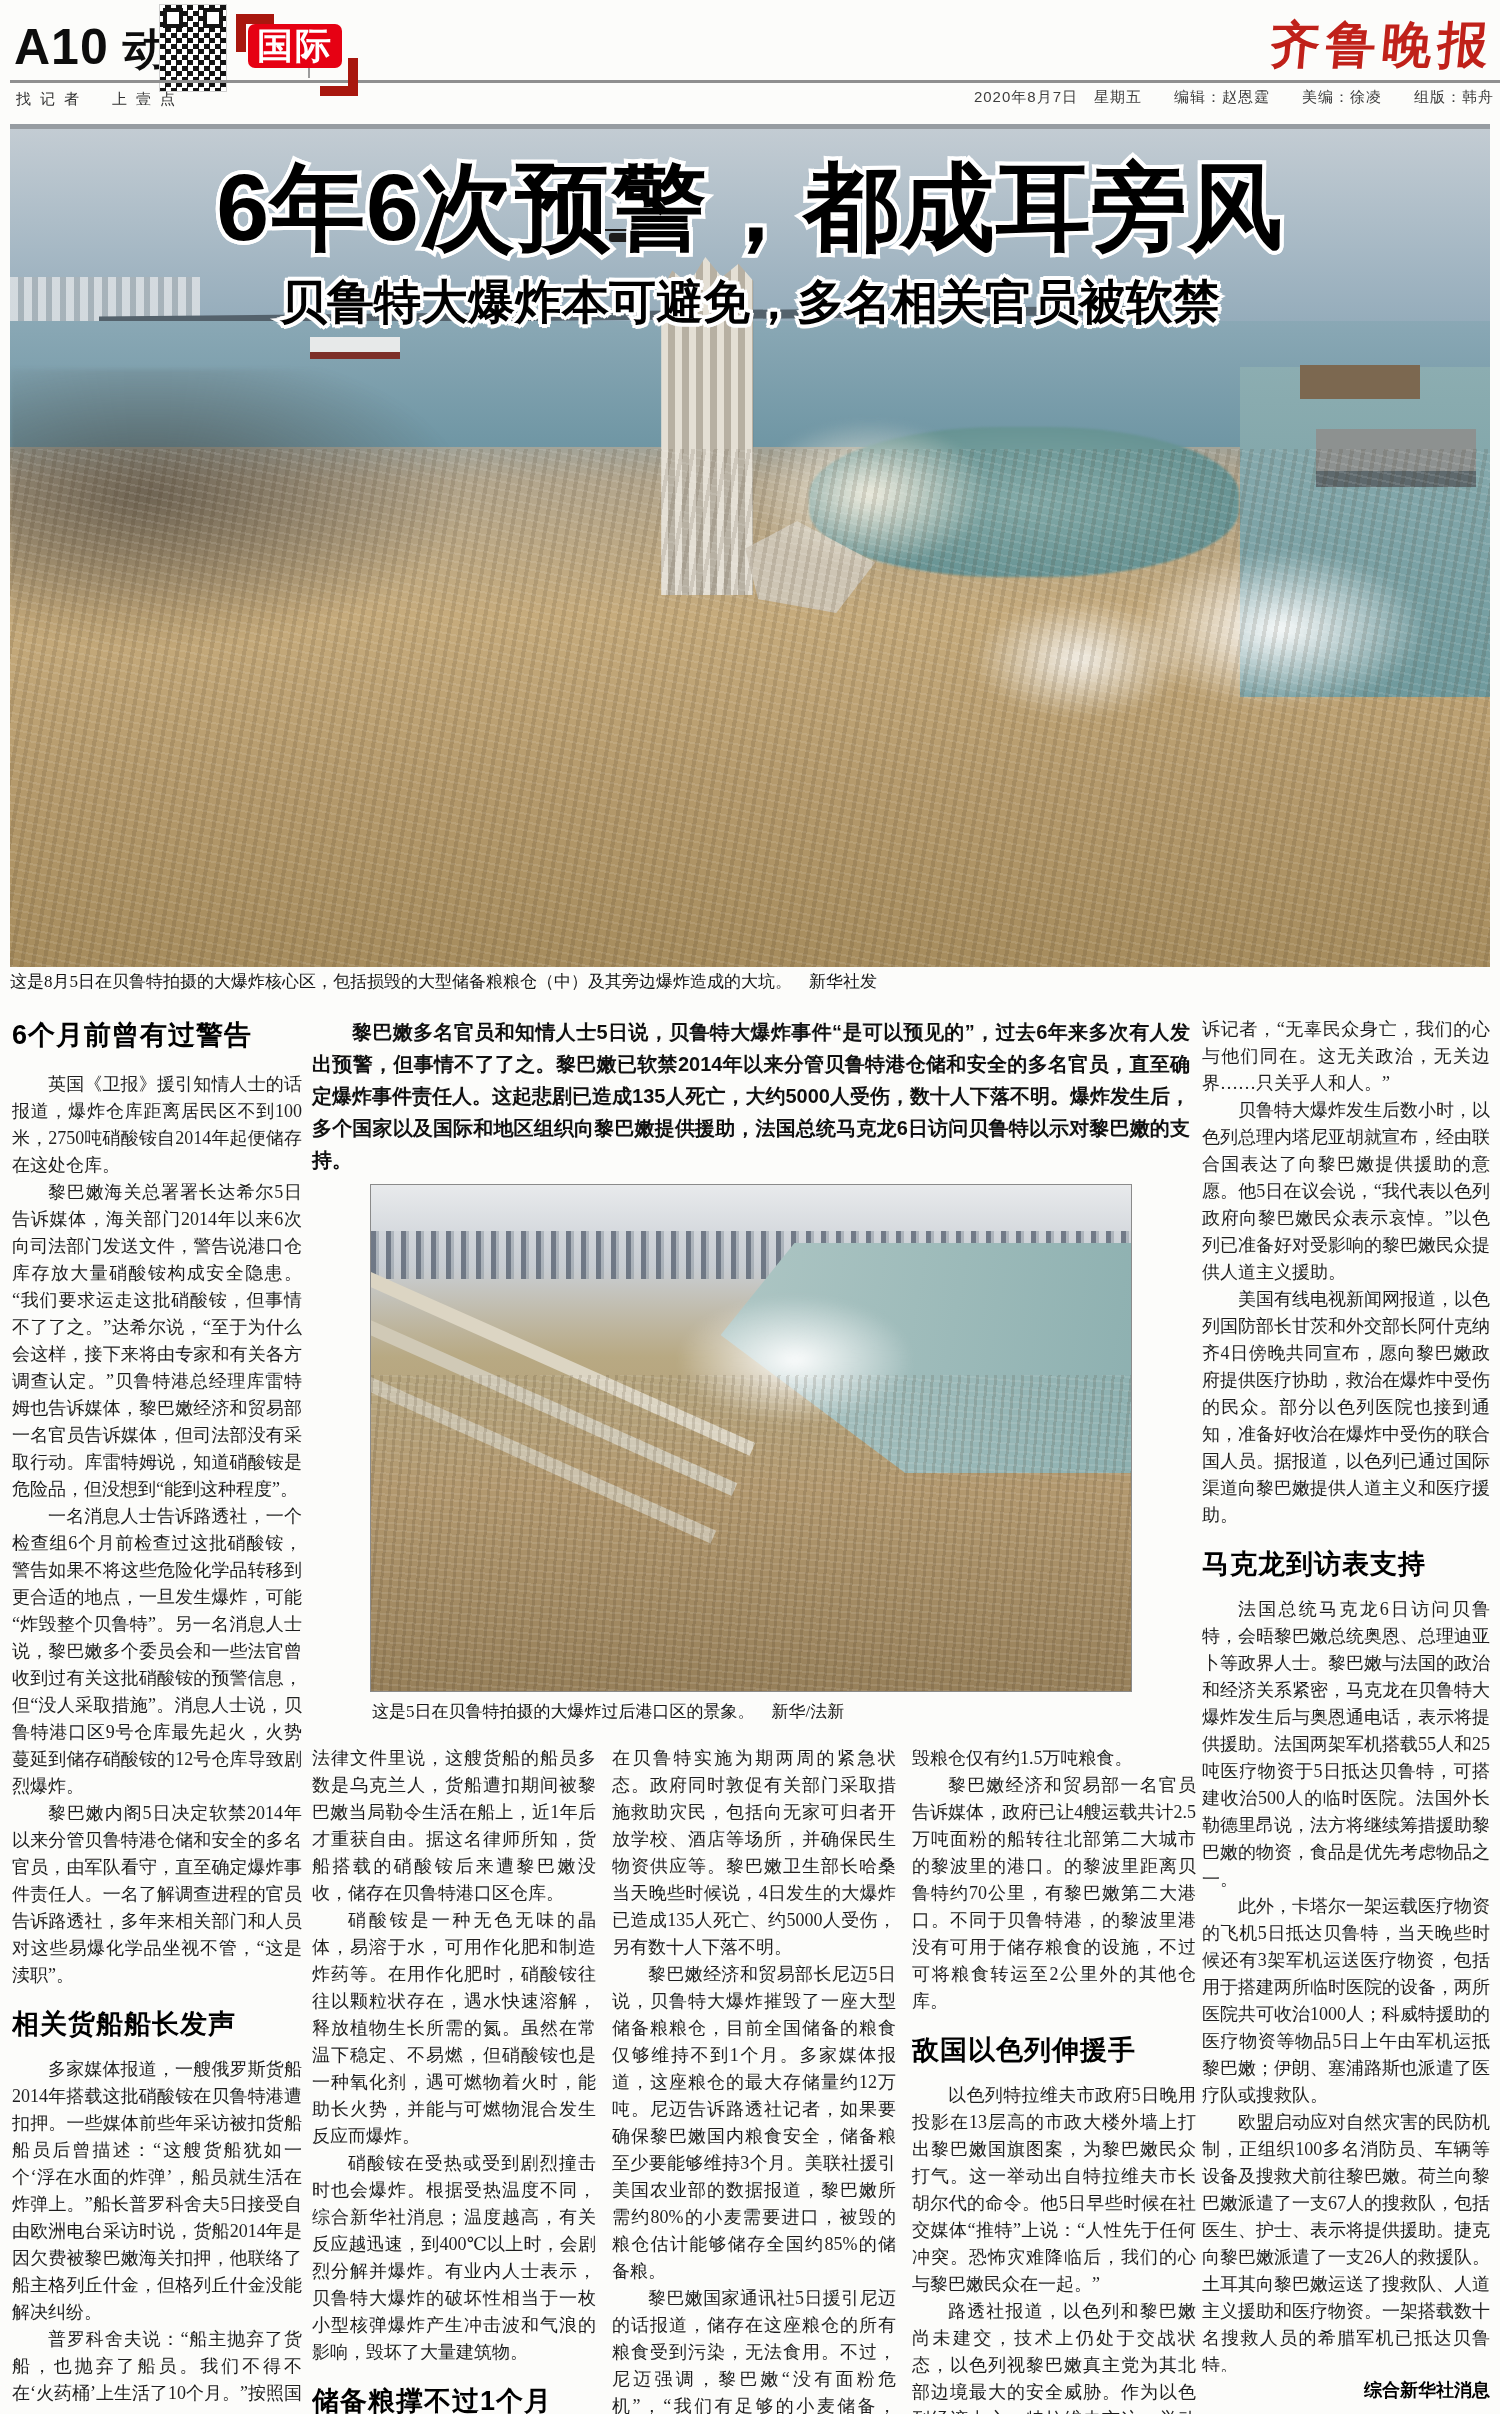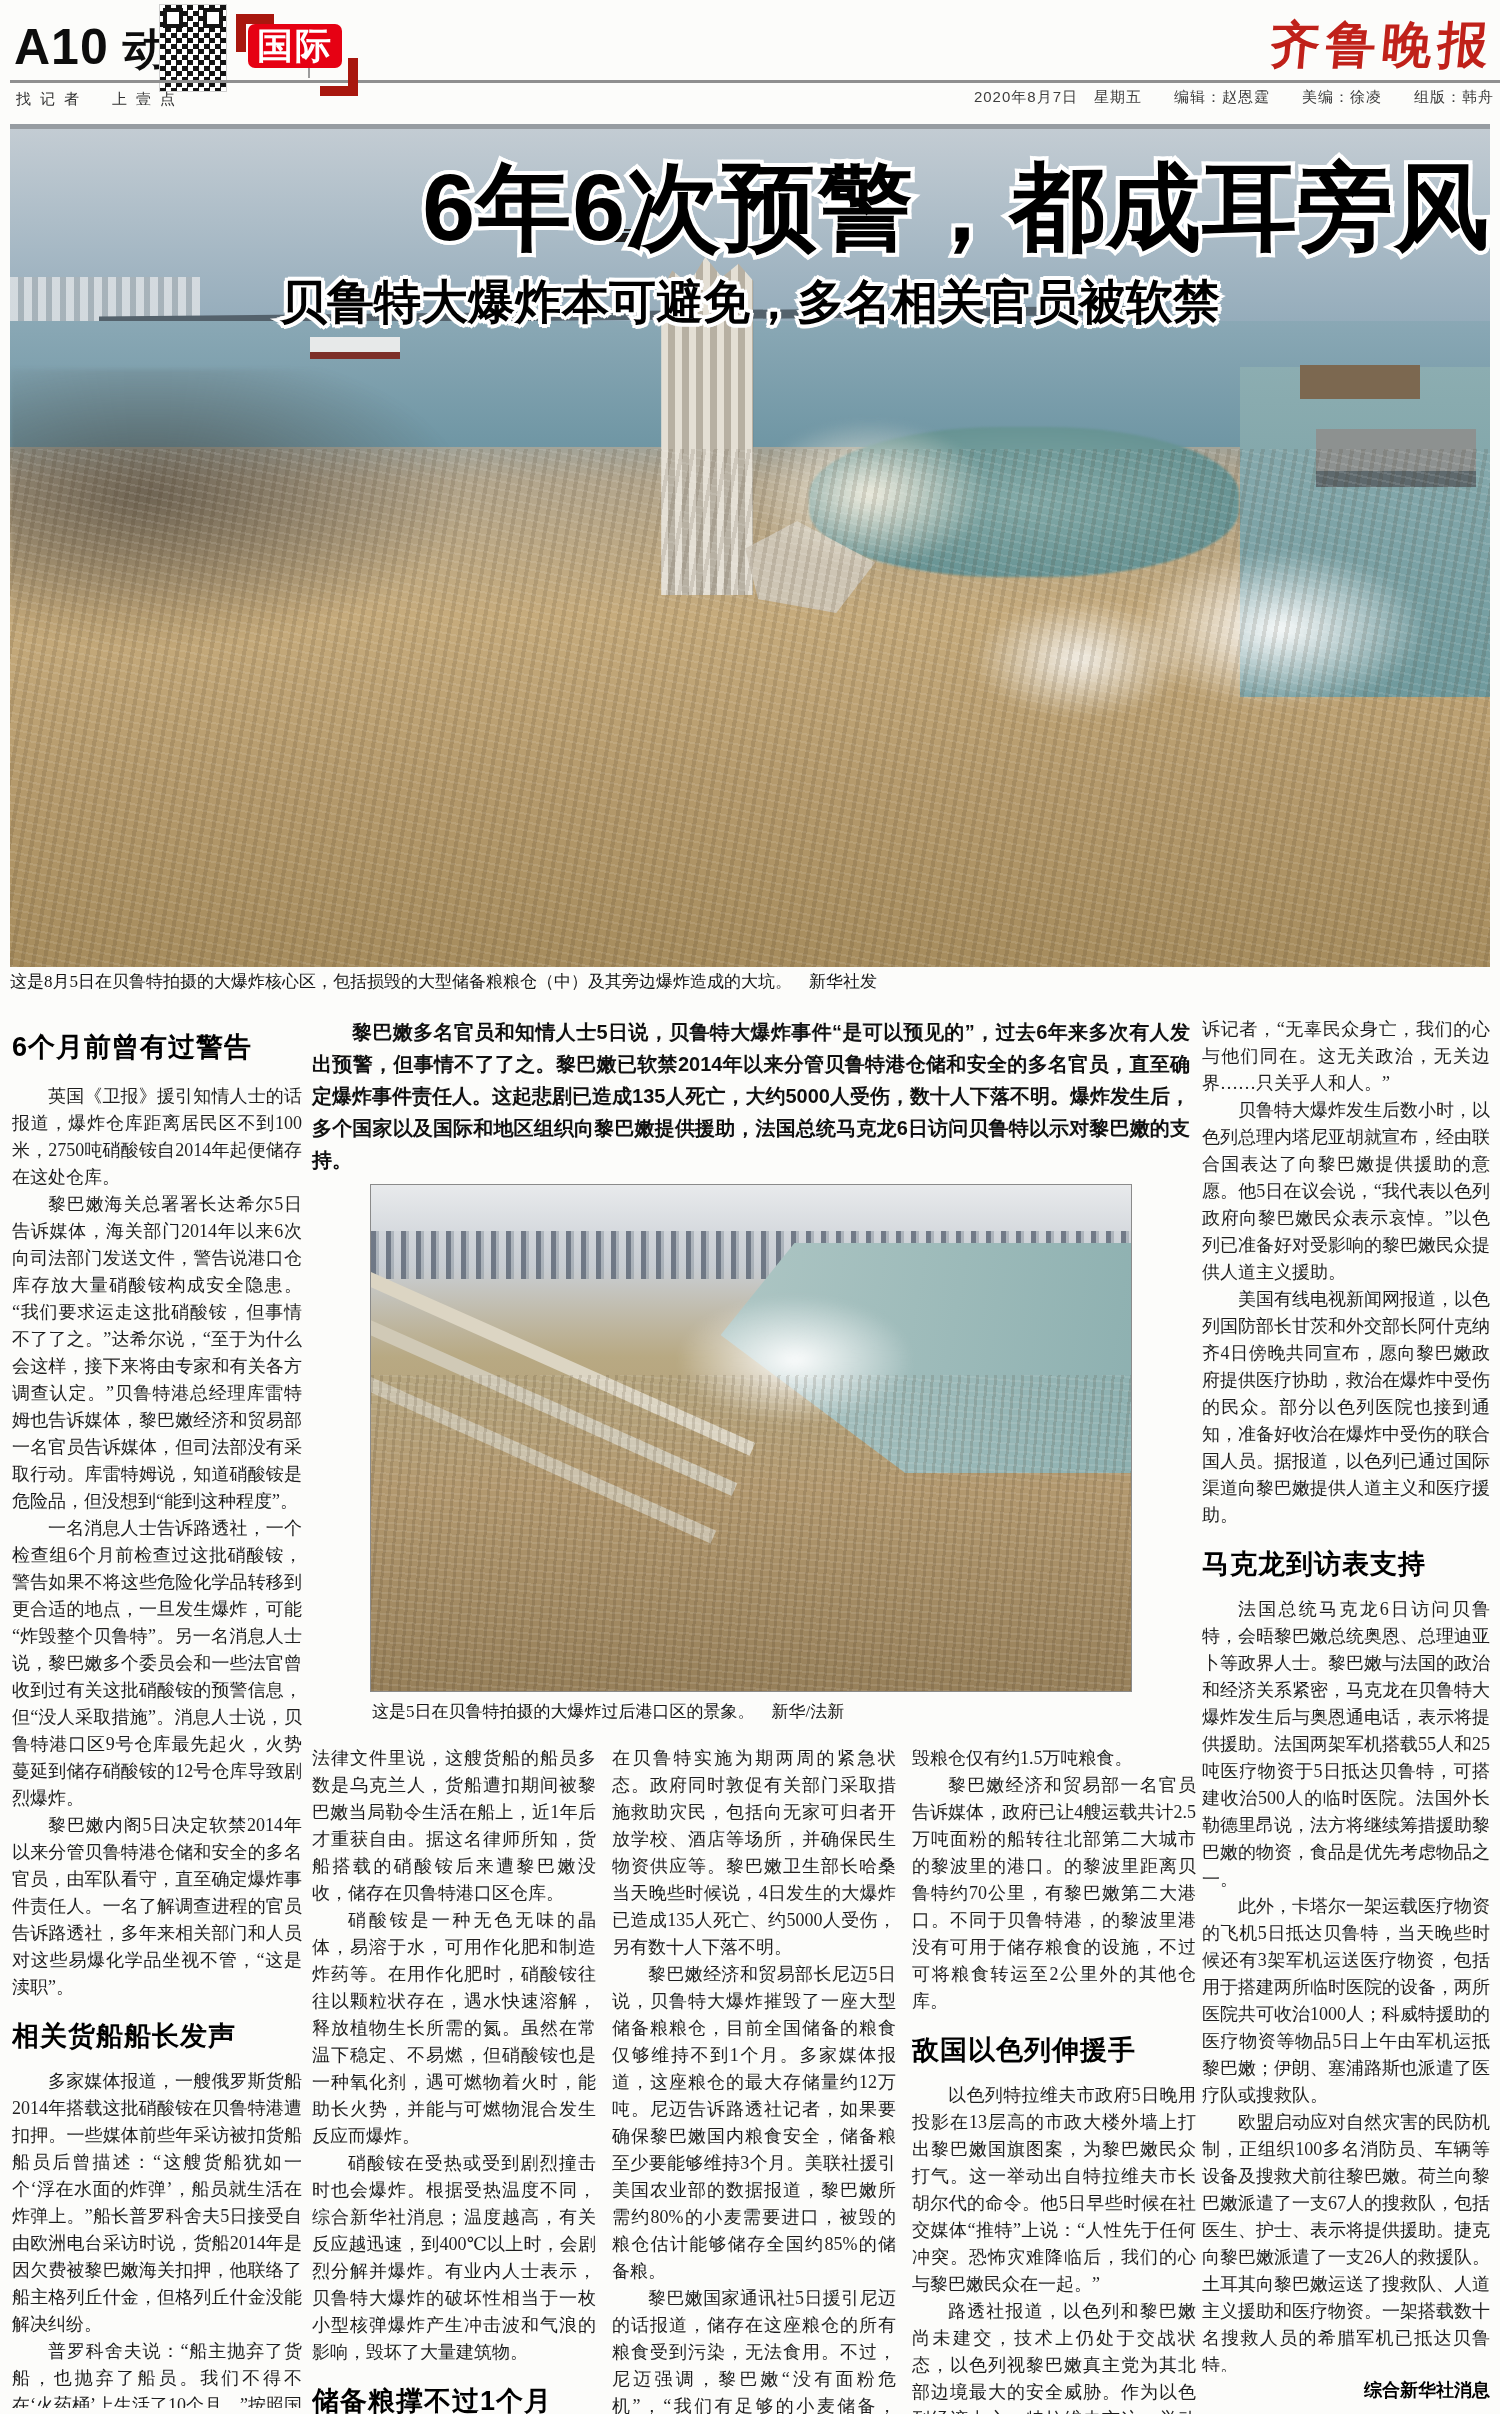--- a/index.html
+++ b/index.html
@@ -63,36 +63,36 @@
   .hero .ship-rust{position:absolute;right:70px;top:236px;width:120px;height:34px;background:#7c6850;}
   .hero .ship-white{position:absolute;left:300px;top:208px;width:90px;height:22px;background:#e7e9e9;
         box-shadow:inset 0 -7px 0 #7d2f28;}
   .hero .heli{position:absolute;left:40.5%;top:104px;width:30px;height:9px;background:#1c1c1c;border-radius:3px;}
   .hero .heli::before{content:"";position:absolute;left:-8px;top:-4px;width:46px;height:2px;background:#1c1c1c;}
   .hero .debris-tex{position:absolute;left:0;top:320px;right:0;bottom:0;
         background-image:repeating-linear-gradient(100deg,rgba(60,45,25,.13) 0 4px,transparent 4px 11px),
                          repeating-linear-gradient(12deg,rgba(255,255,255,.10) 0 2px,transparent 2px 8px);}
   .outline-text{color:#000;-webkit-text-stroke:8px #fff;paint-order:stroke fill;
         text-shadow:-3px -3px 0 #fff,3px -3px 0 #fff,-3px 3px 0 #fff,3px 3px 0 #fff,0 -4px 0 #fff,0 4px 0 #fff,-4px 0 0 #fff,4px 0 0 #fff;}
-  .hero-headline{position:absolute;left:0;right:0;top:16px;text-align:right;font-size:95px;font-weight:900;
+  .hero-headline{position:absolute;left:0;right:0;top:16px;text-align:center;font-size:95px;font-weight:900;
         letter-spacing:1px;font-family:"Liberation Sans","DejaVu Sans",sans-serif;z-index:3;}
   .hero-subhead{position:absolute;left:0;right:0;top:142px;text-align:center;font-size:47px;font-weight:800;
         -webkit-text-stroke:5px #fff;font-family:"Liberation Sans","DejaVu Sans",sans-serif;z-index:3;}
   .caption1{position:absolute;left:10px;top:970px;width:1480px;text-align:left;font-size:17px;color:#151515;}
 
   
   .intro{position:absolute;left:312px;top:1016px;width:878px;text-align:justify;
          font-family:"Liberation Sans","DejaVu Sans",sans-serif;font-weight:700;font-size:20px;line-height:32px;color:#101010;}
   .intro p{margin:0;text-indent:2em;}
   .col{position:absolute;font-size:18px;line-height:27px;text-align:justify;color:#1e1e1e;overflow:hidden;}
   .col p{margin:0;text-indent:2em;}
   .col p.cont{text-indent:0;}
   .col h3{font-family:"Liberation Sans","DejaVu Sans",sans-serif;font-weight:700;font-size:27px;line-height:1.15;
           margin:20px 0 16px;color:#000;text-indent:0;letter-spacing:1px;}
-  .col h3.first{margin-top:16px;margin-bottom:20px;}
+  .col h3.first{margin-top:4px;margin-bottom:20px;}
   .col1{left:12px;top:1016px;width:290px;height:1392px;}
   .col5{left:1202px;top:1016px;width:288px;height:1356px;}
   .colmid{top:1745px;height:669px;width:284px;}
   .col2{left:312px;} .col3{left:612px;} .col4{left:912px;}
   .credit{position:absolute;left:1202px;top:2378px;width:288px;text-align:right;font-weight:700;font-size:18px;
           font-family:"Liberation Sans","DejaVu Sans",sans-serif;color:#000;background:#fcfcfa;}
 
   
   .photo2{position:absolute;left:370px;top:1184px;width:760px;height:506px;border:1px solid #8a8a8a;
           overflow:hidden;background:linear-gradient(#e8eaec 0%,#c9ced4 16%,#b8a983 34%,#b3996f 60%,#97805a 100%);}

